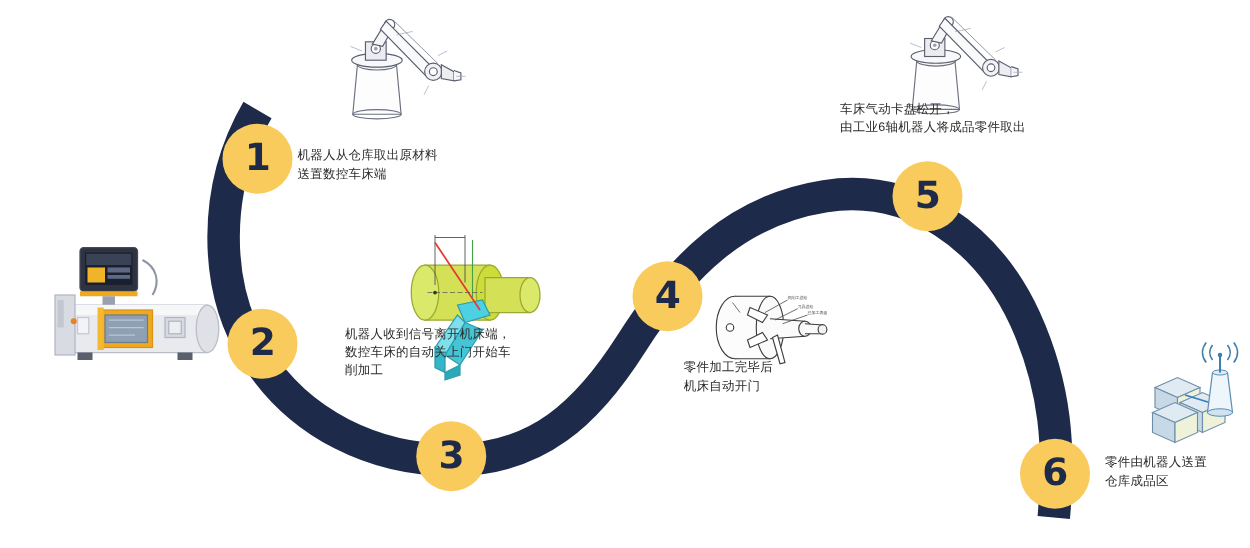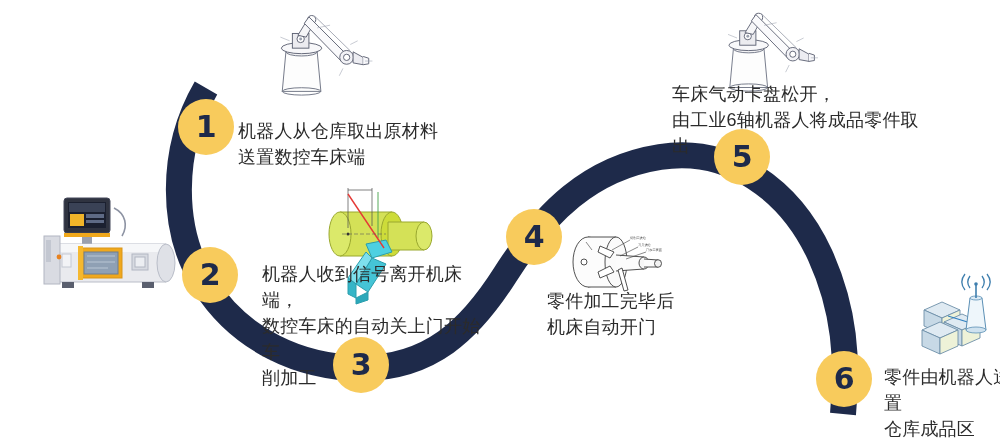--- a/index.html
+++ b/index.html
@@ -37,21 +37,21 @@
     font-family: "DejaVu Sans", sans-serif;
     font-weight: bold;
     font-size: 30px;
     color: #1E2A4A;
     line-height: 1;
     letter-spacing: -0.5px;
   }
   .step-label {
     position: absolute;
     font-family: "Liberation Sans", "DejaVu Sans", sans-serif;
-    font-size: 18px;
+    font-size: 10px;
     line-height: 1.45;
     color: #2b2b2b;
     white-space: pre-line;
     z-index: 6;
     letter-spacing: 0.2px;
   }
   .illus {
     position: absolute;
     z-index: 4;
   }
@@ -265,21 +265,21 @@
     <span class="num">5</span>
   </div>
   <div class="step-circle" style="left:816px; top:351px;">
     <span class="num">6</span>
   </div>
 
   <div class="step-label" style="left:238px; top:118px; width:210px;">机器人从仓库取出原材料
 送置数控车床端</div>
 
 
-  <div class="step-label" style="left:262px; top:261px; width:220px;">机器人收到信号离开机床端，
+  <div class="step-label" style="left:276px; top:261px; width:220px;">机器人收到信号离开机床端，
 数控车床的自动关上门开始车
 削加工</div>
 
   <div class="step-label" style="left:547px; top:288px; width:160px;">零件加工完毕后
 机床自动开门</div>
 
   <div class="step-label" style="left:672px; top:81px; width:260px;">车床气动卡盘松开，
 由工业6轴机器人将成品零件取出</div>
 
   <div class="step-label" style="left:884px; top:364px; width:130px;">零件由机器人送置

